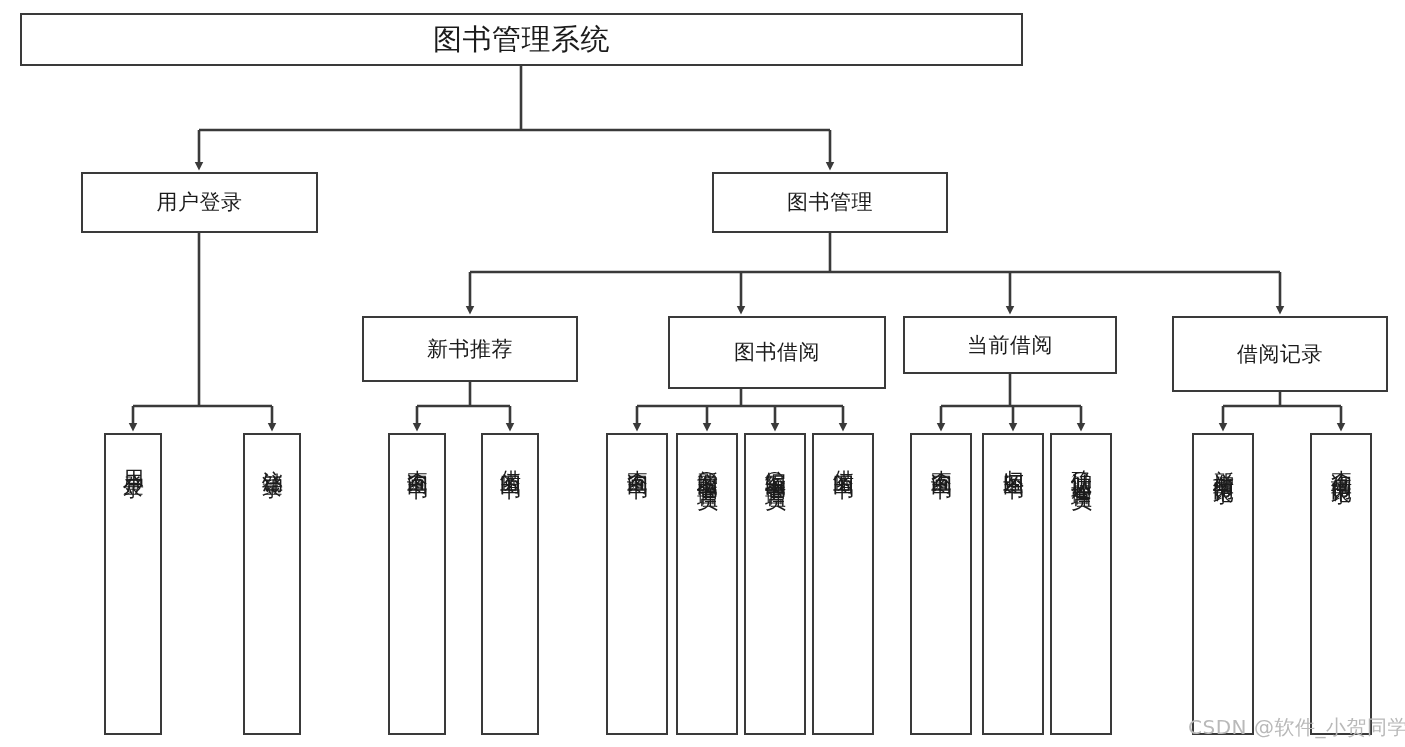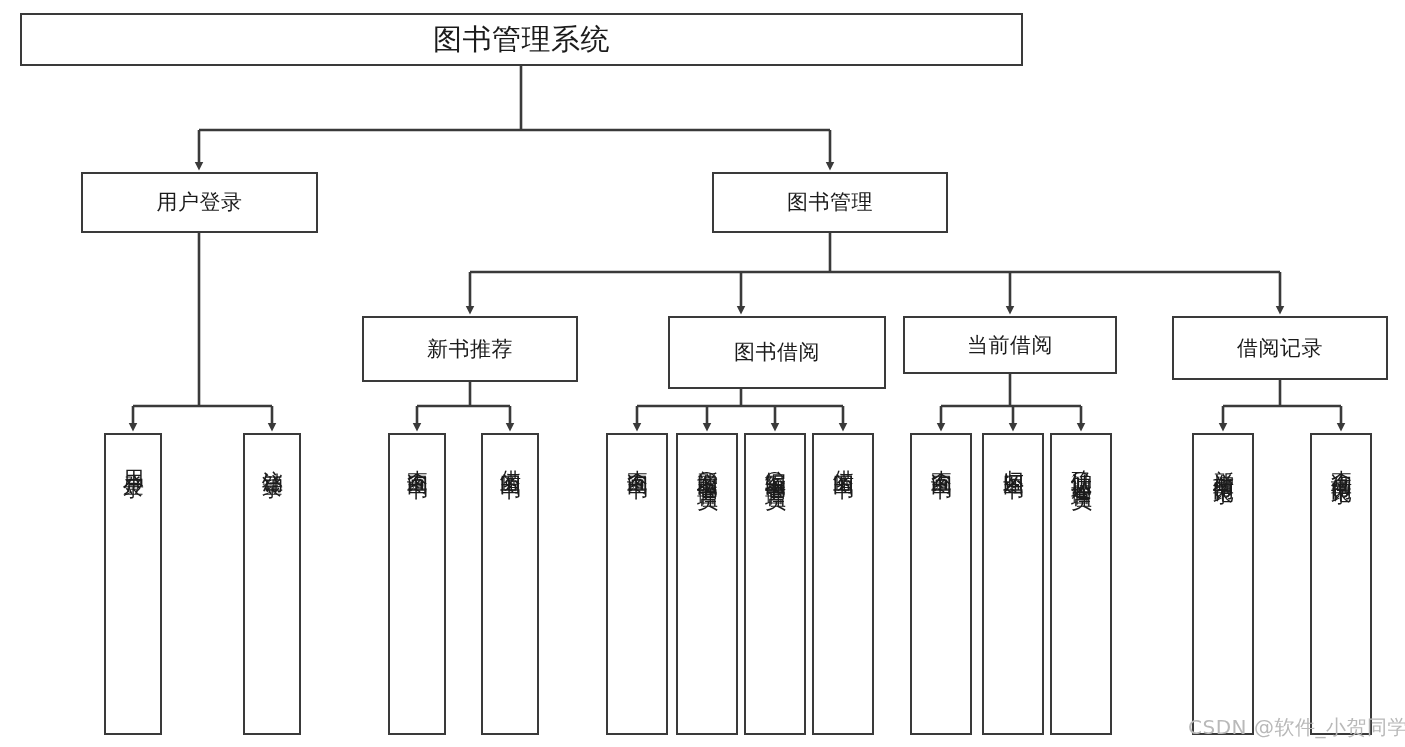--- a/index.html
+++ b/index.html
@@ -132,21 +132,21 @@
 
   <div class="node horiz" style="left:362px;top:316px;width:216px;height:66px;">
     <span class="label">新书推荐</span>
   </div>
   <div class="node horiz" style="left:632px;top:316px;width:218px;height:73px;margin-left:36px;">
     <span class="label">图书借阅</span>
   </div>
   <div class="node horiz" style="left:903px;top:316px;width:214px;height:58px;">
     <span class="label">当前借阅</span>
   </div>
-  <div class="node horiz" style="left:1172px;top:316px;width:216px;height:64px;">
+  <div class="node horiz" style="left:1172px;top:316px;width:216px;height:76px;">
     <span class="label">借阅记录</span>
   </div>
 
   <div class="node vert" style="left:104px;top:433px;width:58px;height:302px;">
     <span class="label">用户登录</span>
   </div>
   <div class="node vert" style="left:243px;top:433px;width:58px;height:302px;">
     <span class="label">注销登录</span>
   </div>
 

